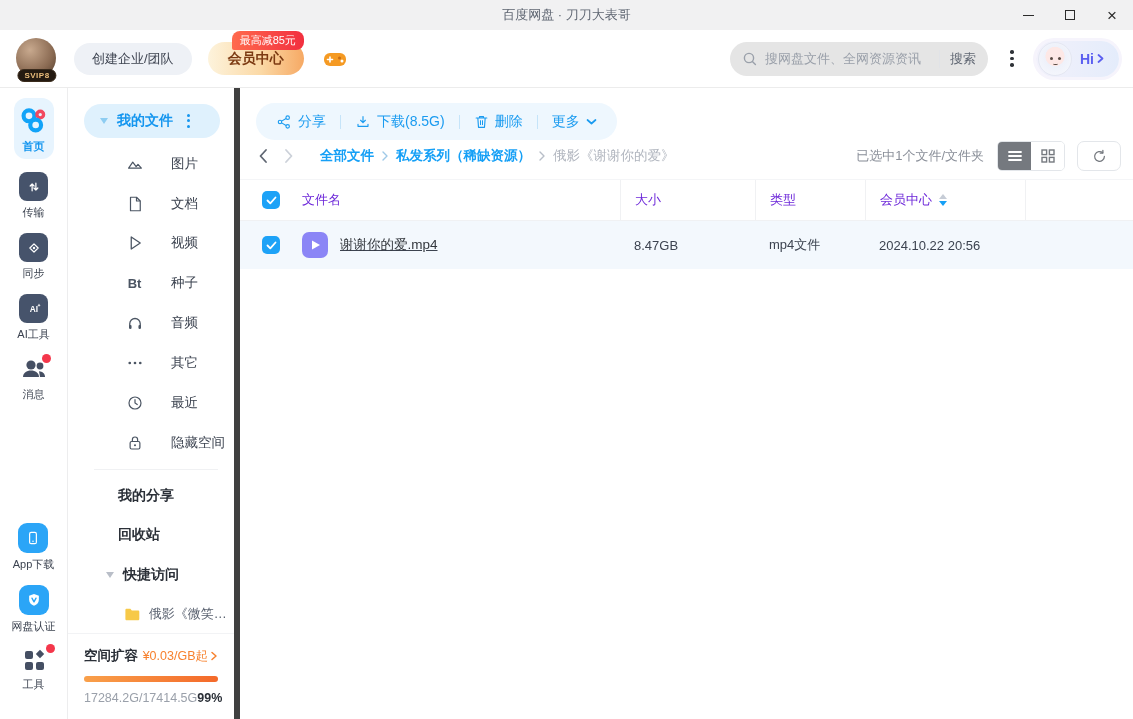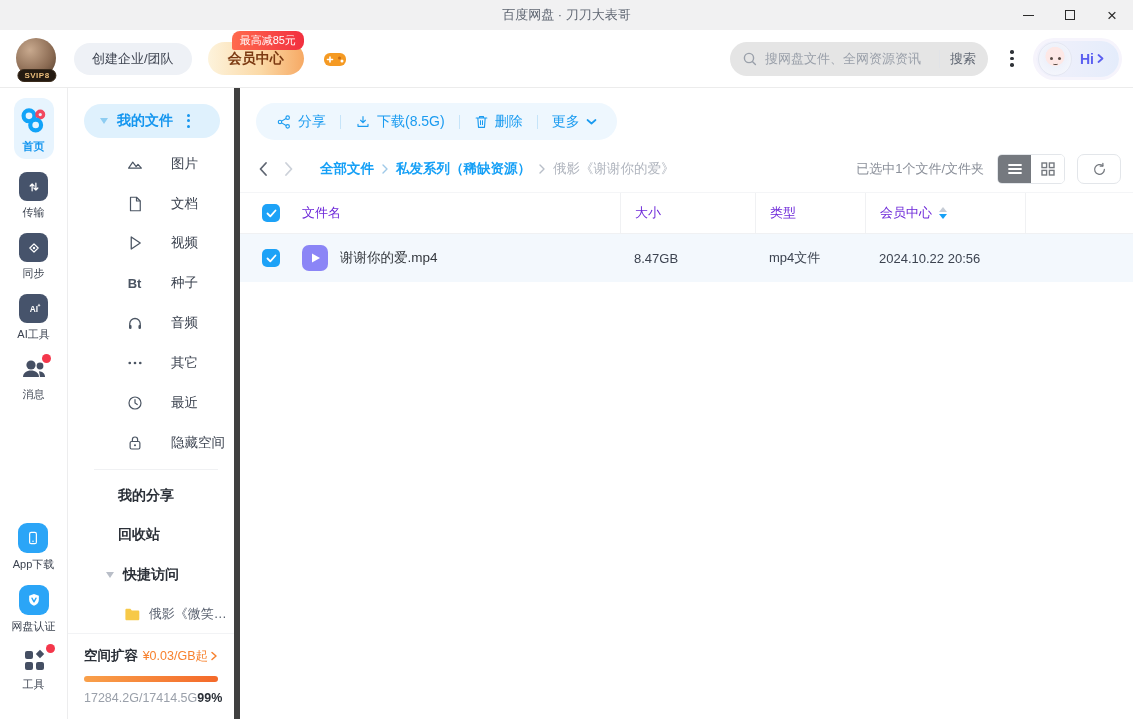--- a/index.html
+++ b/index.html
@@ -78,21 +78,21 @@
   .storage-usage { font-size:12.5px; color:#9aa0aa; }
   .storage-usage b { color:#2b3038; }
 
   
   .main { flex:1; display:flex; flex-direction:column; min-width:0; }
   .toolbar-row { padding:15px 0 0 16px; }
   .toolbar-pill { display:inline-flex; align-items:center; height:37px; background:#eef7fe; border-radius:19px; padding:0 20px; }
   .tb-item { display:flex; align-items:center; gap:6px; color:#1a9bf0; font-size:14px; cursor:pointer; white-space:nowrap; }
   .tb-sep { width:1px; height:14px; background:#c5e4f9; margin:0 14px; }
 
-  .crumb-row { display:flex; align-items:center; padding:0 12px 0 18px; margin-top:14px; height:30px; }
+  .crumb-row { display:flex; align-items:center; padding:0 12px 0 18px; margin-top:1px; height:30px; }
   .nav-arrow { cursor:pointer; display:flex; margin-right:16px; }
   .crumbs { display:flex; align-items:center; margin-left:10px; min-width:0; }
   .crumb { color:#16a0f6; font-weight:bold; font-size:13.5px; cursor:pointer; white-space:nowrap; }
   .crumb.current { color:#b0b5be; font-weight:normal; cursor:default; }
   .crumb-sep { color:#b0b5be; margin:0 7px; display:flex; }
   .crumb-right { margin-left:auto; display:flex; align-items:center; }
   .sel-info { color:#8a8f99; font-size:13px; margin-right:13px; white-space:nowrap; }
   .view-toggle { display:flex; border:1px solid #e3e6ea; border-radius:5px; overflow:hidden; }
   .vt-btn { width:33px; height:28px; display:flex; align-items:center; justify-content:center; cursor:pointer; background:#fff; }
   .vt-btn.active { background:#75797f; }
@@ -103,21 +103,21 @@
   .t-head, .t-row { display:grid; grid-template-columns:62px 318px 135px 110px 160px 1fr; align-items:center; }
   .t-head { height:42px; border-top:1px solid #f4f5f7; border-bottom:1px solid #f0f1f3; }
   .th { color:#6d28d9; font-size:13px; height:100%; display:flex; align-items:center;text-align:center; }
   .th.bordered { border-left:1px solid #f0f1f3; padding-left:14px; }
   .t-head .cb-cell, .t-row .cb-cell { padding-left:22px; }
   .checkbox { width:18px; height:18px; border-radius:5px; background:#1da2f7; display:flex; align-items:center; justify-content:center; cursor:pointer; }
   .sort { display:flex; flex-direction:column; gap:2px; margin-left:7px; cursor:pointer; }
   .sort .up { width:0; height:0; border-left:4px solid transparent; border-right:4px solid transparent; border-bottom:5px solid #c6ccd6; }
   .sort .down { width:0; height:0; border-left:4px solid transparent; border-right:4px solid transparent; border-top:5px solid #16a0f6; }
   .t-row { height:48px; background:#f3f8fd; cursor:pointer; }
-  .file-cell { display:flex; align-items:center; gap:12px; min-width:0; }
+  .file-cell { display:flex; align-items:center; gap:12px; min-width:0;text-decoration:underline; }
   .video-badge { width:26px; height:26px; border-radius:7px; background:#8b85f6; display:flex; align-items:center; justify-content:center; flex:none; }
   .file-name { color:#33373d; font-size:13.5px; white-space:nowrap; overflow:hidden; text-overflow:ellipsis; }
   .cell { color:#3c4350; font-size:13px; padding-left:14px; }
 </style>
 </head>
 <body>
 
 <div class="titlebar">
   <div class="title">百度网盘 · 刀刀大表哥</div>
   <div class="win-controls">

